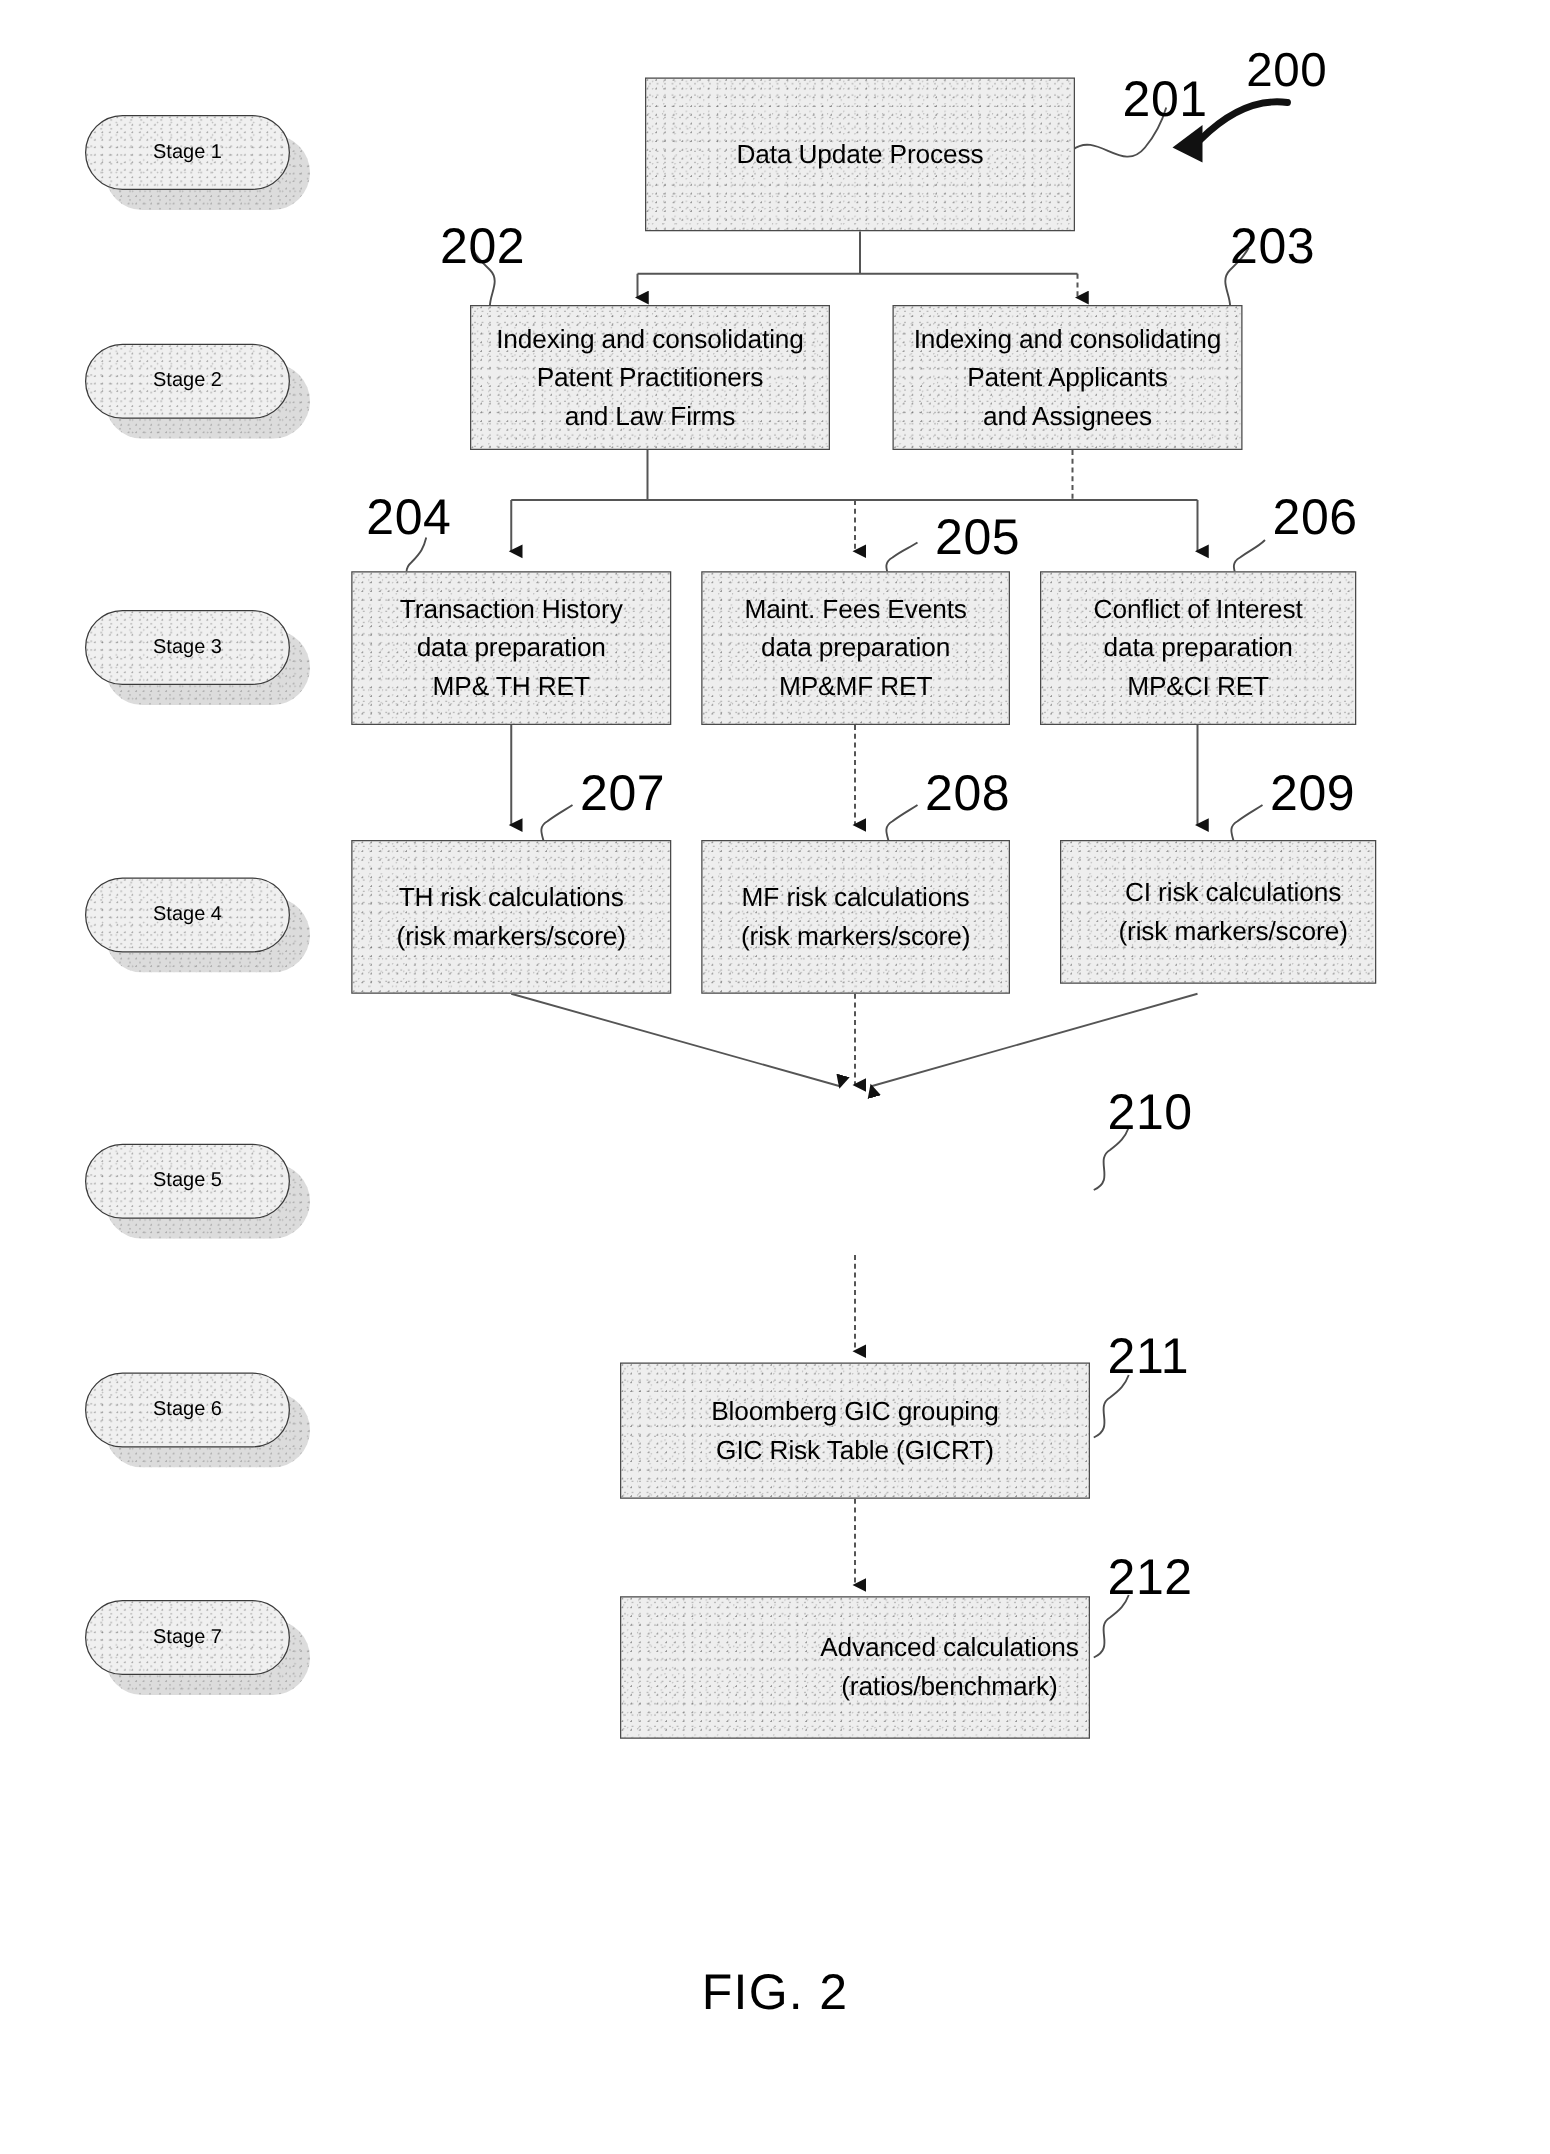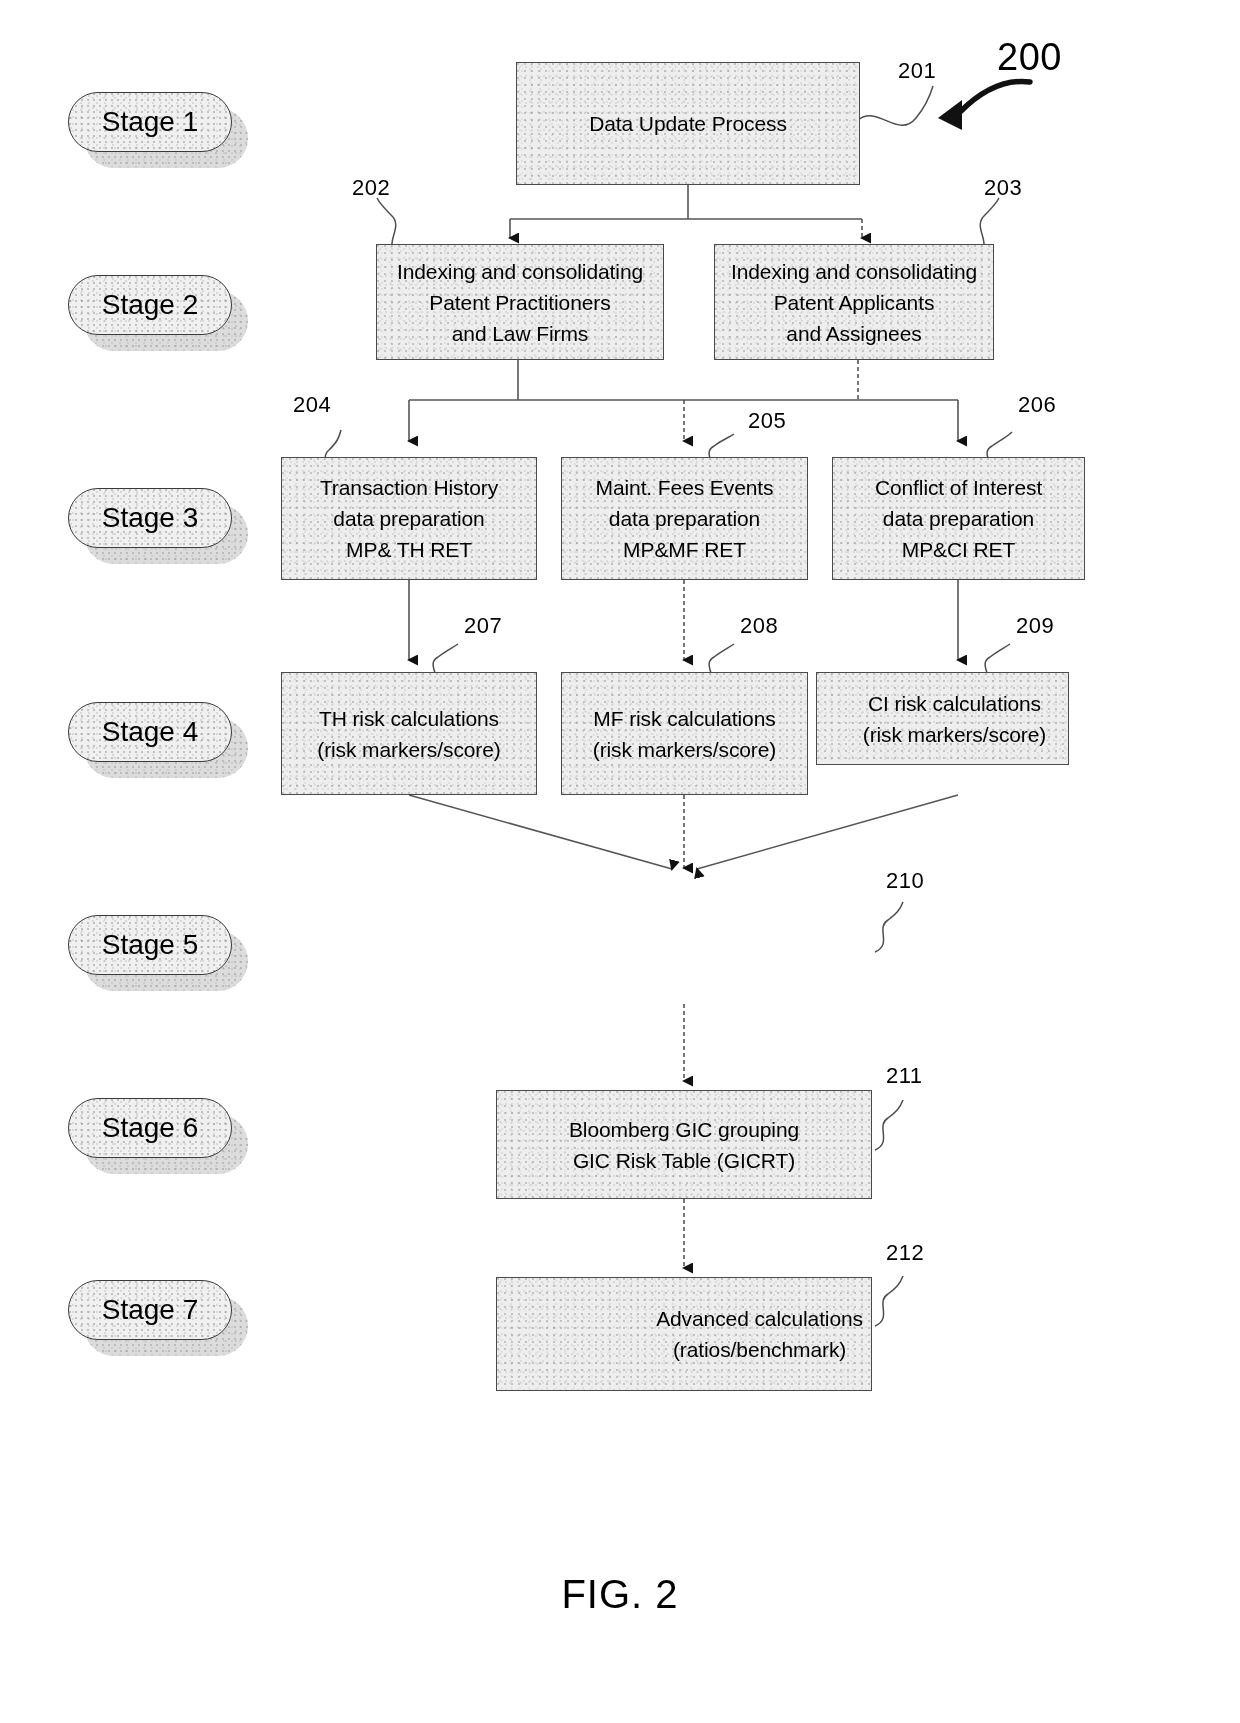--- a/index.html
+++ b/index.html
@@ -94,29 +94,29 @@
     background-image:
       radial-gradient(circle at 1px 1px, rgba(80,80,80,0.45) 0.6px, transparent 0.9px),
       radial-gradient(circle at 4px 3px, rgba(105,105,105,0.33) 0.5px, transparent 0.9px),
       radial-gradient(circle at 2px 5px, rgba(70,70,70,0.28) 0.5px, transparent 0.9px);
     background-size: 6px 6px, 8px 7px, 11px 10px;
     display: flex;
     align-items: center;
     justify-content: center;
   }
   .stage-pill .pill-text {
-    font-size: 28px;
+    font-size: 16px;
     color: #000;
     letter-spacing: 0px;
   }
 
   
   .ref-num {
     position: absolute;
-    font-size: 22px;
+    font-size: 40px;
     color: #000;
     letter-spacing: 0.5px;
     z-index: 4;
     white-space: nowrap;
   }
   .ref-num.big {
     font-size: 38px;
   }
 
   
@@ -290,21 +290,21 @@
   <div class="proc-box" style="left:281px; top:672px; width:256px; height:123px;justify-content:center;">
     <span class="box-text">TH risk calculations
 (risk markers/score)</span>
   </div>
 
   <div class="proc-box" style="left:561px; top:672px; width:247px; height:123px;">
     <span class="box-text">MF risk calculations
 (risk markers/score)</span>
   </div>
 
-  <div class="proc-box" style="left:816px; top:672px; width:253px; height:93px;padding-left:24px;">
+  <div class="proc-box" style="left:848px; top:672px; width:253px; height:115px;padding-left:24px;">
     <span class="box-text">CI risk calculations
 (risk markers/score)</span>
   </div>
 
 
   <div class="proc-box" style="left:496px; top:1090px; width:376px; height:109px;">
     <span class="box-text">Bloomberg GIC grouping
 GIC Risk Table (GICRT)</span>
   </div>
 

